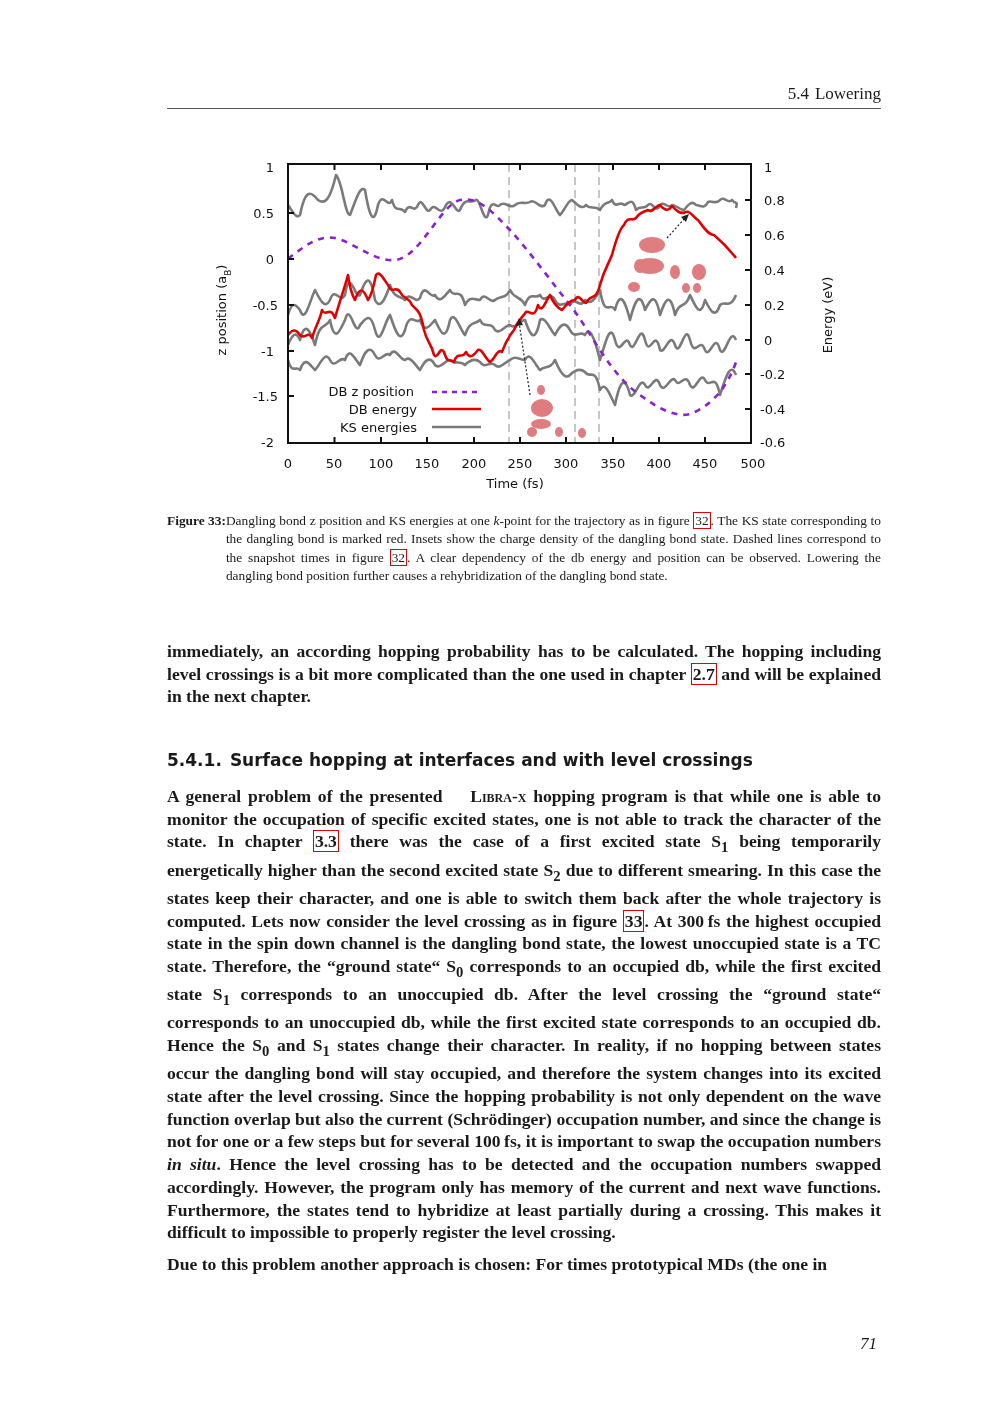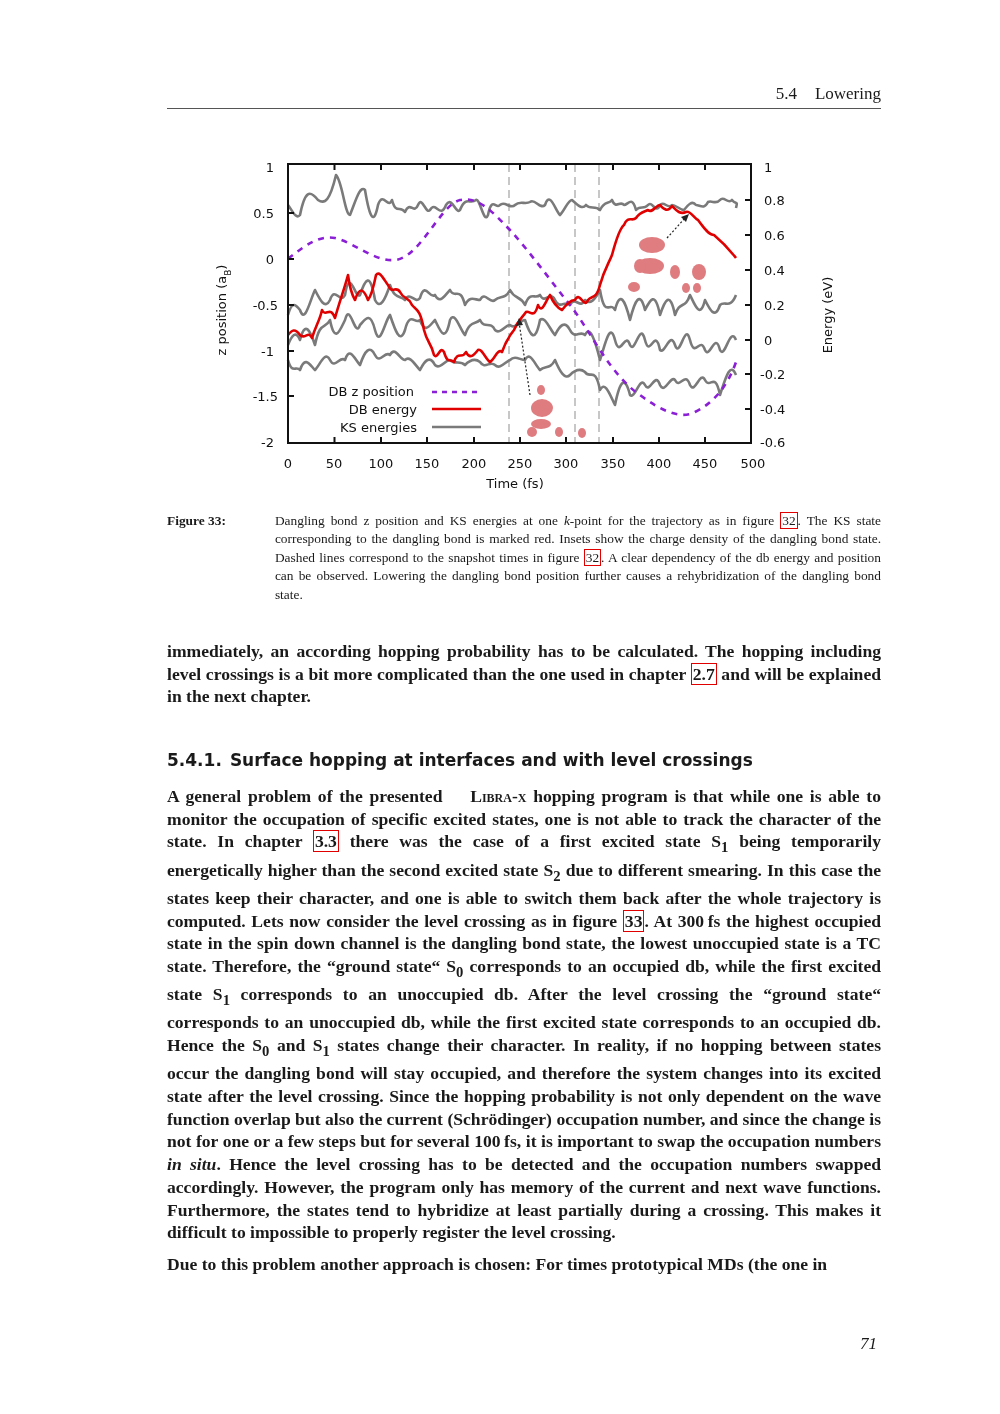--- a/index.html
+++ b/index.html
@@ -1,27 +1,27 @@
 <!DOCTYPE html>
 <html><head>
 <meta charset="utf-8">
 <style>
   html, body { margin: 0; padding: 0; background: #ffffff; }
   body { width: 1000px; height: 1414px; position: relative; overflow: hidden;
          font-family: "DejaVu Serif", "Liberation Serif", serif; color: #1a1a1a; }
   .running-head { position: absolute; left: 167px; top: 84px; width: 714px; height: 24px;
                   border-bottom: 1px solid #555; text-align: right; font-size: 17px;
                   font-family: "Liberation Serif", serif; }
-  .running-head .num { margin-right: 18px; }
+  .running-head .num { margin-right: 6px; }
   .figure { position: absolute; left: 200px; top: 150px; width: 660px; height: 350px; }
   .figure svg { position: absolute; left: 0; top: 0; }
   .caption { position: absolute; left: 167px; top: 512px; width: 714px; font-size: 13.4px;
              line-height: 18.4px; font-family: "Liberation Serif", serif; display: flex; }
-  .caption .label { font-weight: bold; white-space: nowrap; margin-right: 5px; }
-  .caption .body { text-align: justify; flex: 1; margin-left: 44px; }
+  .caption .label { font-weight: bold; white-space: nowrap; }
+  .caption .body { text-align: justify; flex: 1; }
   .ref { border: 1.5px solid #e00000; padding: 0 1px; }
   .para { position: absolute; left: 167px; width: 714px; font-size: 17.6px; line-height: 22.7px;
           text-align: justify; font-family: "Liberation Serif", serif; font-weight: bold; }
   .section-title { position: absolute; left: 167px; top: 750px; font-size: 17px; font-weight: bold;
                    font-family: "DejaVu Sans", "Liberation Sans", sans-serif; }
   .section-title .secnum { margin-right: 8px; }
   .smallcaps { font-variant: small-caps; margin-left: 21px; }
   .page-number { position: absolute; left: 860px; top: 1334px; font-size: 17px;
                  font-family: "Liberation Serif", serif; font-style: italic; }
   .axis-text { font-family: "DejaVu Sans", "Liberation Sans", sans-serif; font-size: 13px; fill: #111; }

